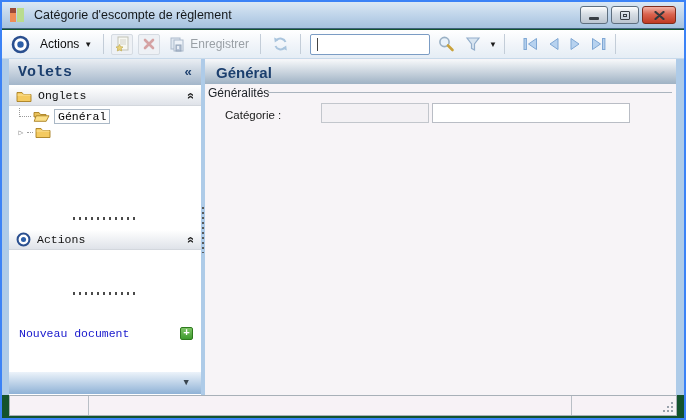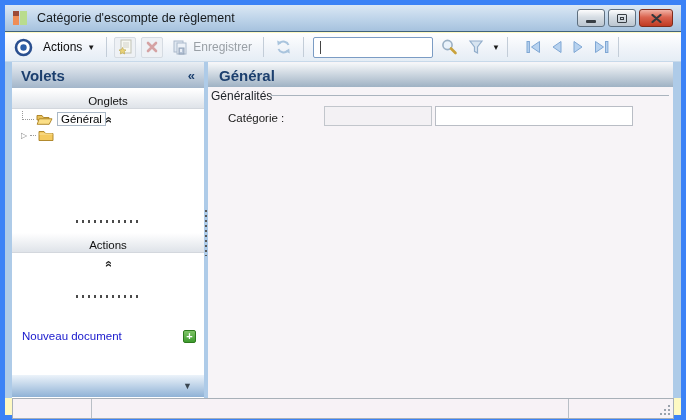--- a/index.html
+++ b/index.html
@@ -1,19 +1,19 @@
 <!DOCTYPE html>
 <html><head>
 <meta charset="utf-8">
 <style>
   * { margin:0; padding:0; box-sizing:border-box; }
   html,body { width:686px; height:420px; overflow:hidden;
     font-family:"Liberation Sans", sans-serif; }
   .window { position:relative; width:686px; height:420px;
-    background:#fef9c3; border:5px solid #3b82f6; }
+    background:#14532d; border:2px solid #3b82f6; }
 
   
   .titlebar { position:absolute; top:0; left:0; right:0; height:27px;
     background:linear-gradient(#dbe8f4,#bdd3e9 55%,#a6c2de);
     border-bottom:1px solid #40637c;
     display:flex; align-items:center; padding:0 8px; }
   .app-icon { width:15px; height:14px; position:relative; flex:0 0 auto; }
   .app-icon .q1{position:absolute;left:0;top:0;width:6px;height:5px;background:#9c4a38;}
   .app-icon .q2{position:absolute;left:0;top:5px;width:6px;height:9px;background:#ef8d57;}
   .app-icon .q3{position:absolute;left:7px;top:0;width:7px;height:14px;background:#b9dc8e;}
@@ -49,29 +49,29 @@
     background:#fff; font-size:12px; padding:0 5px 0 8px;
     font-family:"Liberation Sans",sans-serif; }
   .text-caret { position:absolute; left:7px; top:4px; width:1px; height:13px; background:#444; }
   .nav-group { display:flex; align-items:center; gap:7px; margin-left:10px; }
 
   
   .body { position:absolute; top:57px; left:0; right:0; height:336px;
     background:#aecbe8; display:flex; padding-left:7px; padding-right:8px; }
 
   
-  .sidebar { width:192px; background:#fff; position:relative; flex:0 0 auto; }
+  .sidebar { width:192px; background:#fff; position:relative; flex:0 0 auto;font-family:Liberation Mono, monospace; }
   .volets-header { position:absolute; top:0; left:0; right:0; height:26px;
     background:linear-gradient(#eaeef3,#a3b6ca);
     display:flex; align-items:center; padding:0 9px; }
   .volets-title { font-size:15px; font-weight:bold; color:#1c3f6e; flex:1; }
   .collapse-glyph { font-size:13px; font-weight:bold; color:#1c3f6e; }
   .sec-header { position:absolute; left:0; right:0; height:20px;
     background:linear-gradient(#ffffff,#dfe3e9); border-bottom:1px solid #d3d7dd;
-    display:flex; align-items:center; padding:0 23px; gap:6px;flex-direction:column; }
+    display:flex; align-items:center; padding:0 7px; gap:6px; }
   .sec-label { font-size:11.5px; color:#121212; flex:1; }
   .chev-up { display:inline-block; transform:rotate(-90deg);
     font-weight:bold; color:#2a2a2a; font-size:12px; }
   .tree { position:absolute; top:49px; left:6px; right:2px; }
   .tree-row { height:16px; display:flex; align-items:center; font-size:11.5px; color:#000; }
   .tree-elbow { width:12px; height:9px; border-left:1px dotted #9a9a9a;
     border-bottom:1px dotted #9a9a9a; margin:-7px 2px 0 4px; }
   .tree-exp { width:12px; font-size:8px; color:#8a8a8a; text-align:center; margin-left:0; }
   .tree-dash { width:6px; border-bottom:1px dotted #9a9a9a; margin-right:2px; }
   .tree-label { padding:0 3px; margin-left:4px; }

